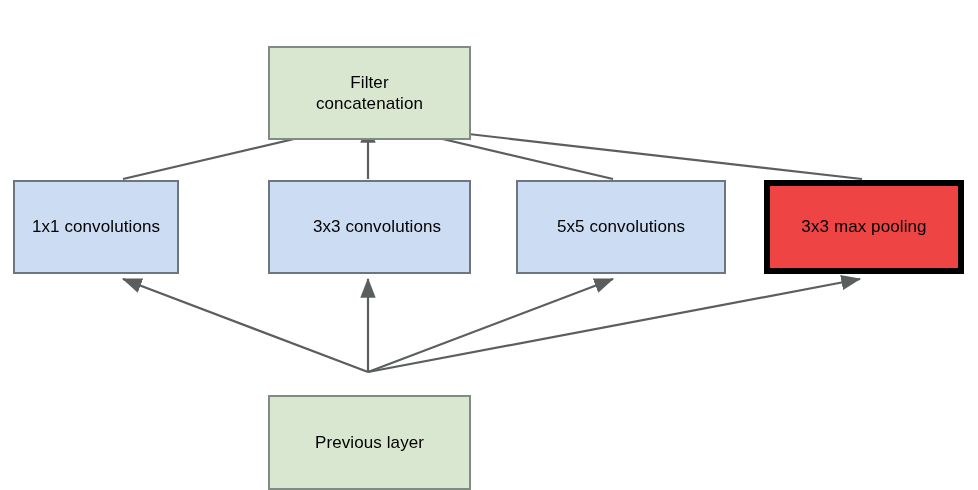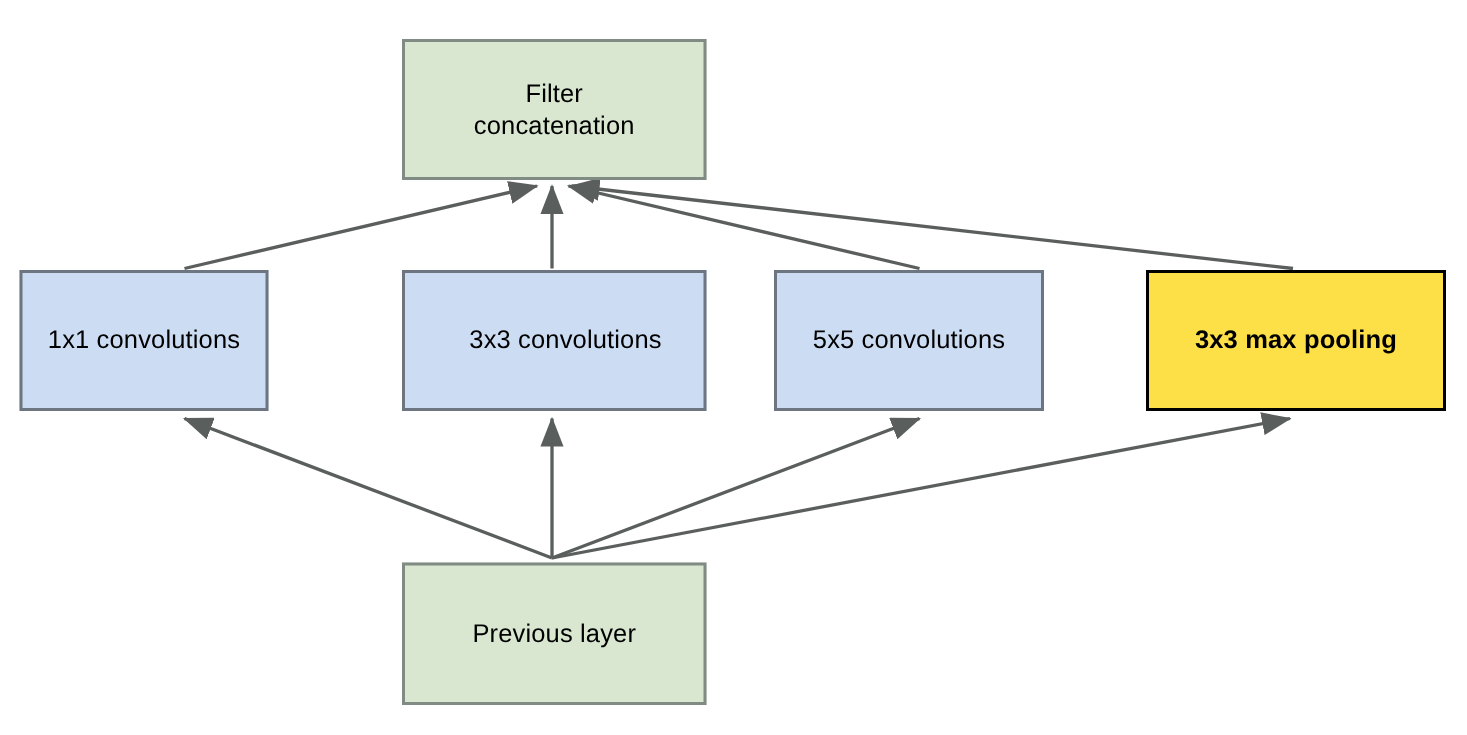--- a/index.html
+++ b/index.html
@@ -32,29 +32,29 @@
     justify-content: center;
     text-align: center;
     color: #000000;
     font-size: 17px;
     line-height: 1.25;
     letter-spacing: 0.1px;
   }
   .node-green {
     background: #d9e7d0;
     border: 2px solid #7f8b83;
+    margin-top: 20px;
   }
   .node-blue {
     background: #ccdcf2;
     border: 2px solid #6d7680;
   }
   .node-pink {
-    background: #fde047;
-    border: 2px solid #000000;
-    font-weight: bold;
+    background: #ef4444;
+    border: 6px solid #000000;
   }
   .node-label {
     display: block;
     white-space: pre-line;
   }
 </style>
 </head>
 <body>
 
 <div id="canvas">
@@ -85,21 +85,21 @@
   </div>
 
   <div class="node-box node-blue" style="left:13px; top:180px; width:166px; height:94px;">
     <span class="node-label">1x1 convolutions</span>
   </div>
 
   <div class="node-box node-blue" style="left:268px; top:180px; width:203px; height:94px;padding-left:15px;">
     <span class="node-label">3x3 convolutions</span>
   </div>
 
-  <div class="node-box node-blue" style="left:516px; top:180px; width:180px; height:94px;">
+  <div class="node-box node-blue" style="left:516px; top:180px; width:210px; height:94px;">
     <span class="node-label">5x5 convolutions</span>
   </div>
 
   <div class="node-box node-pink" style="left:764px; top:180px; width:200px; height:94px;">
     <span class="node-label">3x3 max pooling</span>
   </div>
 
   <div class="node-box node-green" style="left:268px; top:375px; width:203px; height:95px;">
     <span class="node-label">Previous layer</span>
   </div>

